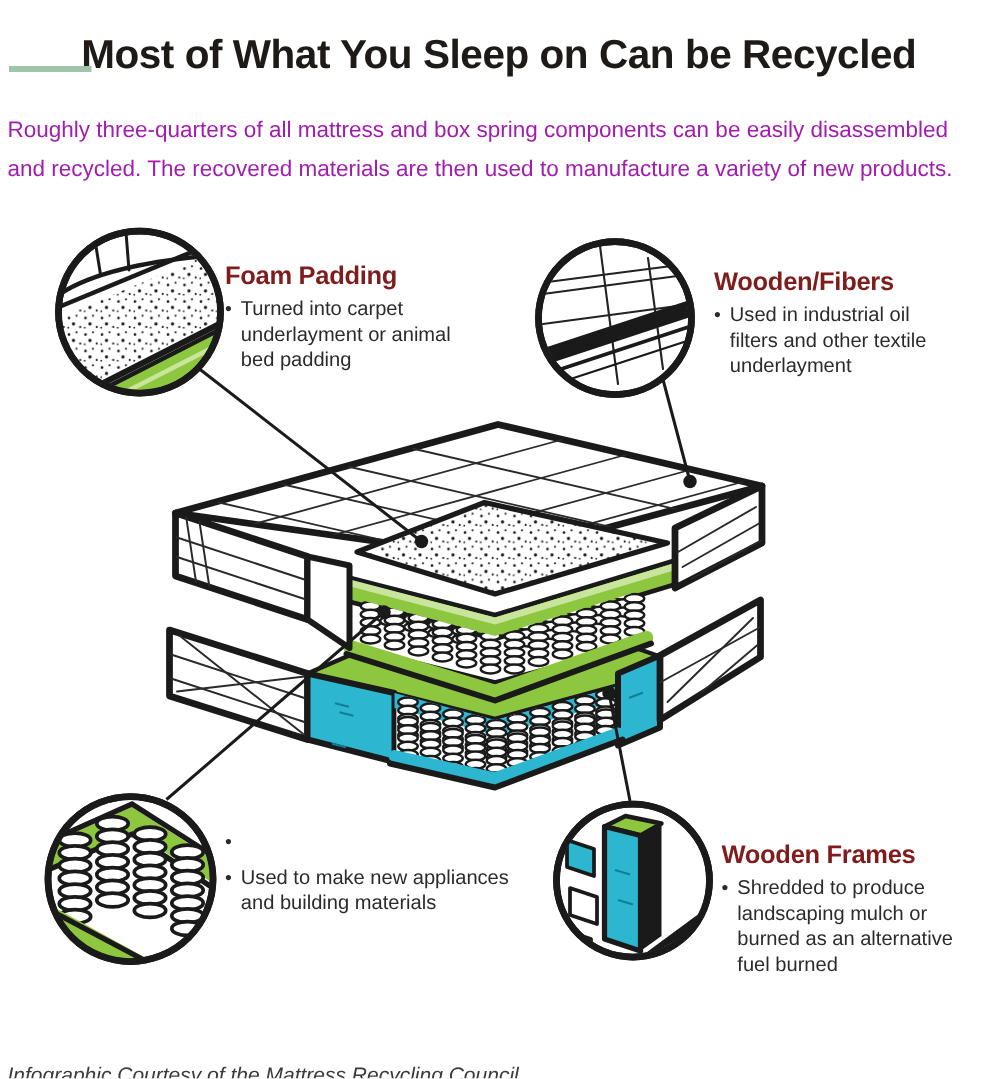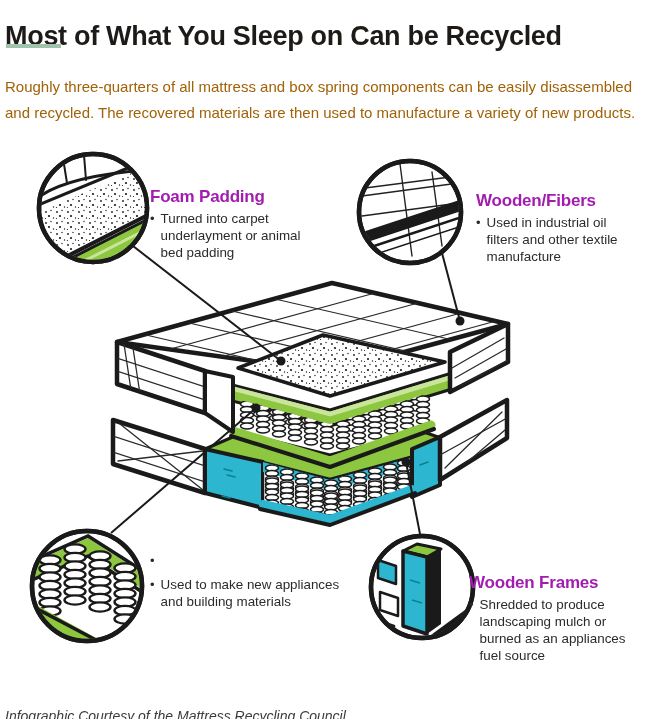--- a/index.html
+++ b/index.html
@@ -1,25 +1,25 @@
 <!DOCTYPE html>
 <html><head>
 <meta charset="utf-8">
 <style>
   html,body{margin:0;padding:0;background:#fff;}
   .page{position:relative;width:663px;height:719px;background:#ffffff;overflow:hidden;
         font-family:"Liberation Sans",sans-serif;}
   .title{position:absolute;left:5px;top:3px;width:655px;font-size:27px;font-weight:700;
-         color:#1d1a17;letter-spacing:-0.3px;}
+         color:#1d1a17;letter-spacing:-0.3px;text-align:center;}
   .title-rule{position:absolute;left:6px;top:44px;width:55px;height:4px;background:#9fc3ab;}
   .intro{position:absolute;left:5px;top:59px;width:655px;font-size:15px;line-height:1.75;
-         color:#a16207;}
+         color:#a21caf;}
   .infographic-svg{position:absolute;left:0;top:0;width:663px;height:719px;}
   .callout{position:absolute;z-index:2;}
-  .co-h{margin:16px 0 4px 0;font-size:17px;font-weight:700;color:#a21caf;letter-spacing:-0.2px;}
+  .co-h{margin:3px 0 4px 0;font-size:17px;font-weight:700;color:#7f1d1d;letter-spacing:-0.2px;}
   .co-b{display:flex;gap:6px;font-size:13.4px;line-height:1.26;color:#2b2b2b;margin-bottom:8px;}
   .co-b .dot{flex:0 0 auto;font-size:13px;line-height:1.26;}
   .caption{position:absolute;left:5px;top:694px;font-size:14px;font-style:italic;color:#3b3b3b;}
 </style>
 </head>
 <body>
 
 <div class="page">
 
   <h1 class="title">Most of What You Sleep on Can be Recycled</h1>
@@ -280,36 +280,36 @@
     <div class="co-b">
       <span class="dot">•</span>
       <span>Turned into carpet underlayment or animal bed padding</span>
     </div>
   </div>
 
   <div class="callout" style="left:476px;top:175px;width:158px">
     <h3 class="co-h">Wooden/Fibers</h3>
     <div class="co-b">
       <span class="dot">•</span>
-      <span>Used in industrial oil filters and other textile manufacture</span>
+      <span>Used in industrial oil filters and other textile underlayment</span>
     </div>
   </div>
 
   <div class="callout" style="left:150px;top:553px;width:195px">
     <div class="co-b">
       <span class="dot">•</span>
     </div>
     <div class="co-b">
       <span class="dot">•</span>
       <span>Used to make new appliances and building materials</span>
     </div>
   </div>
 
-  <div class="callout" style="left:469px;top:557px;width:172px">
+  <div class="callout" style="left:481px;top:557px;width:172px">
     <h3 class="co-h">Wooden Frames</h3>
     <div class="co-b">
       <span class="dot">•</span>
-      <span>Shredded to produce landscaping mulch or burned as an appliances fuel source</span>
+      <span>Shredded to produce landscaping mulch or burned as an alternative fuel burned</span>
     </div>
   </div>
 
   <p class="caption">Infographic Courtesy of the Mattress Recycling Council</p>
 </div>
 
 </body></html>

